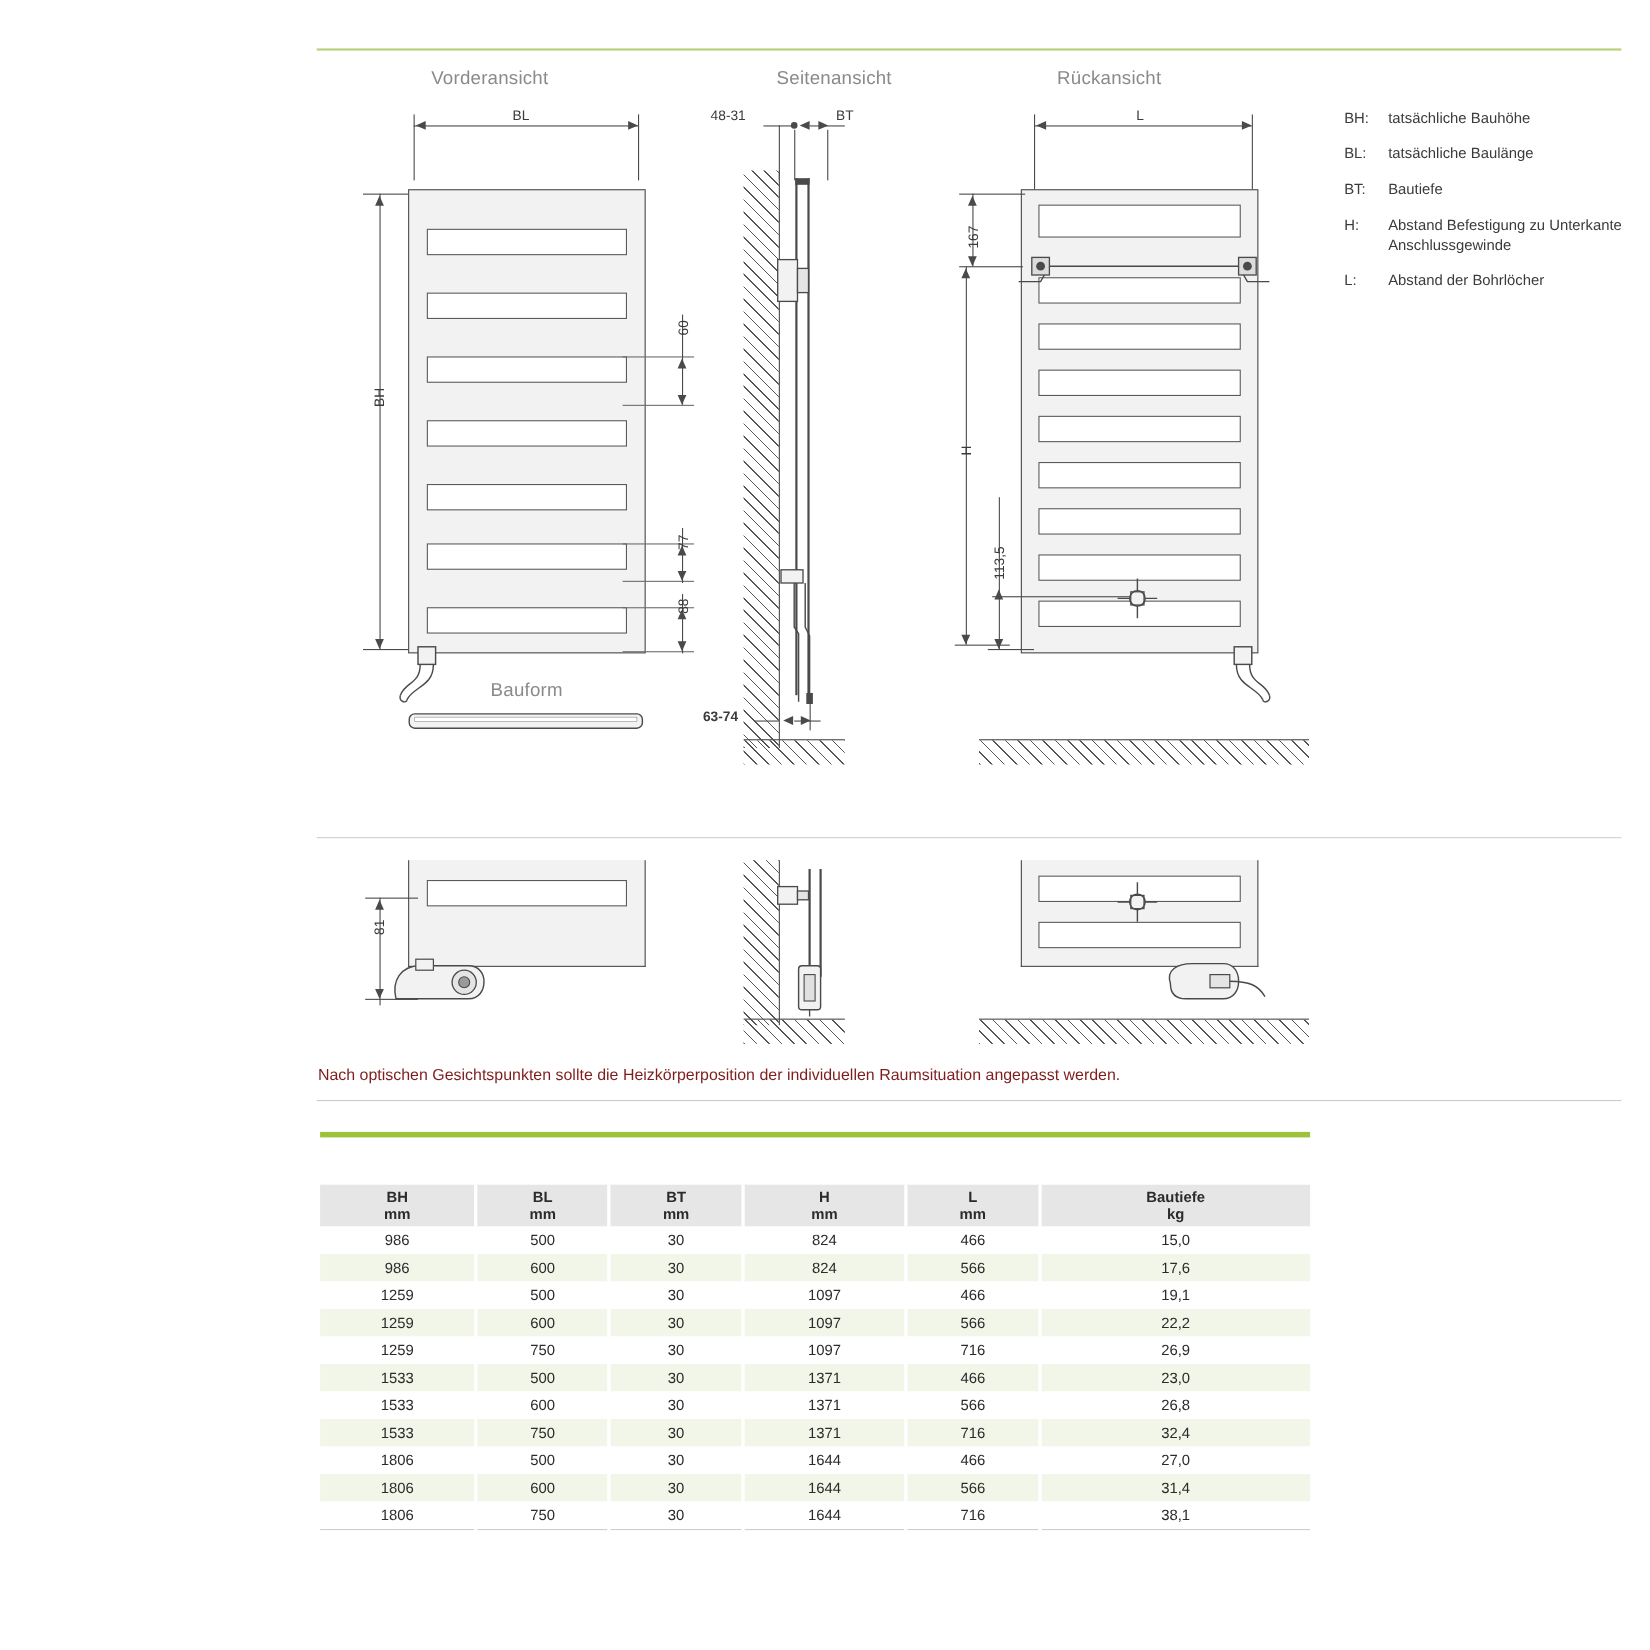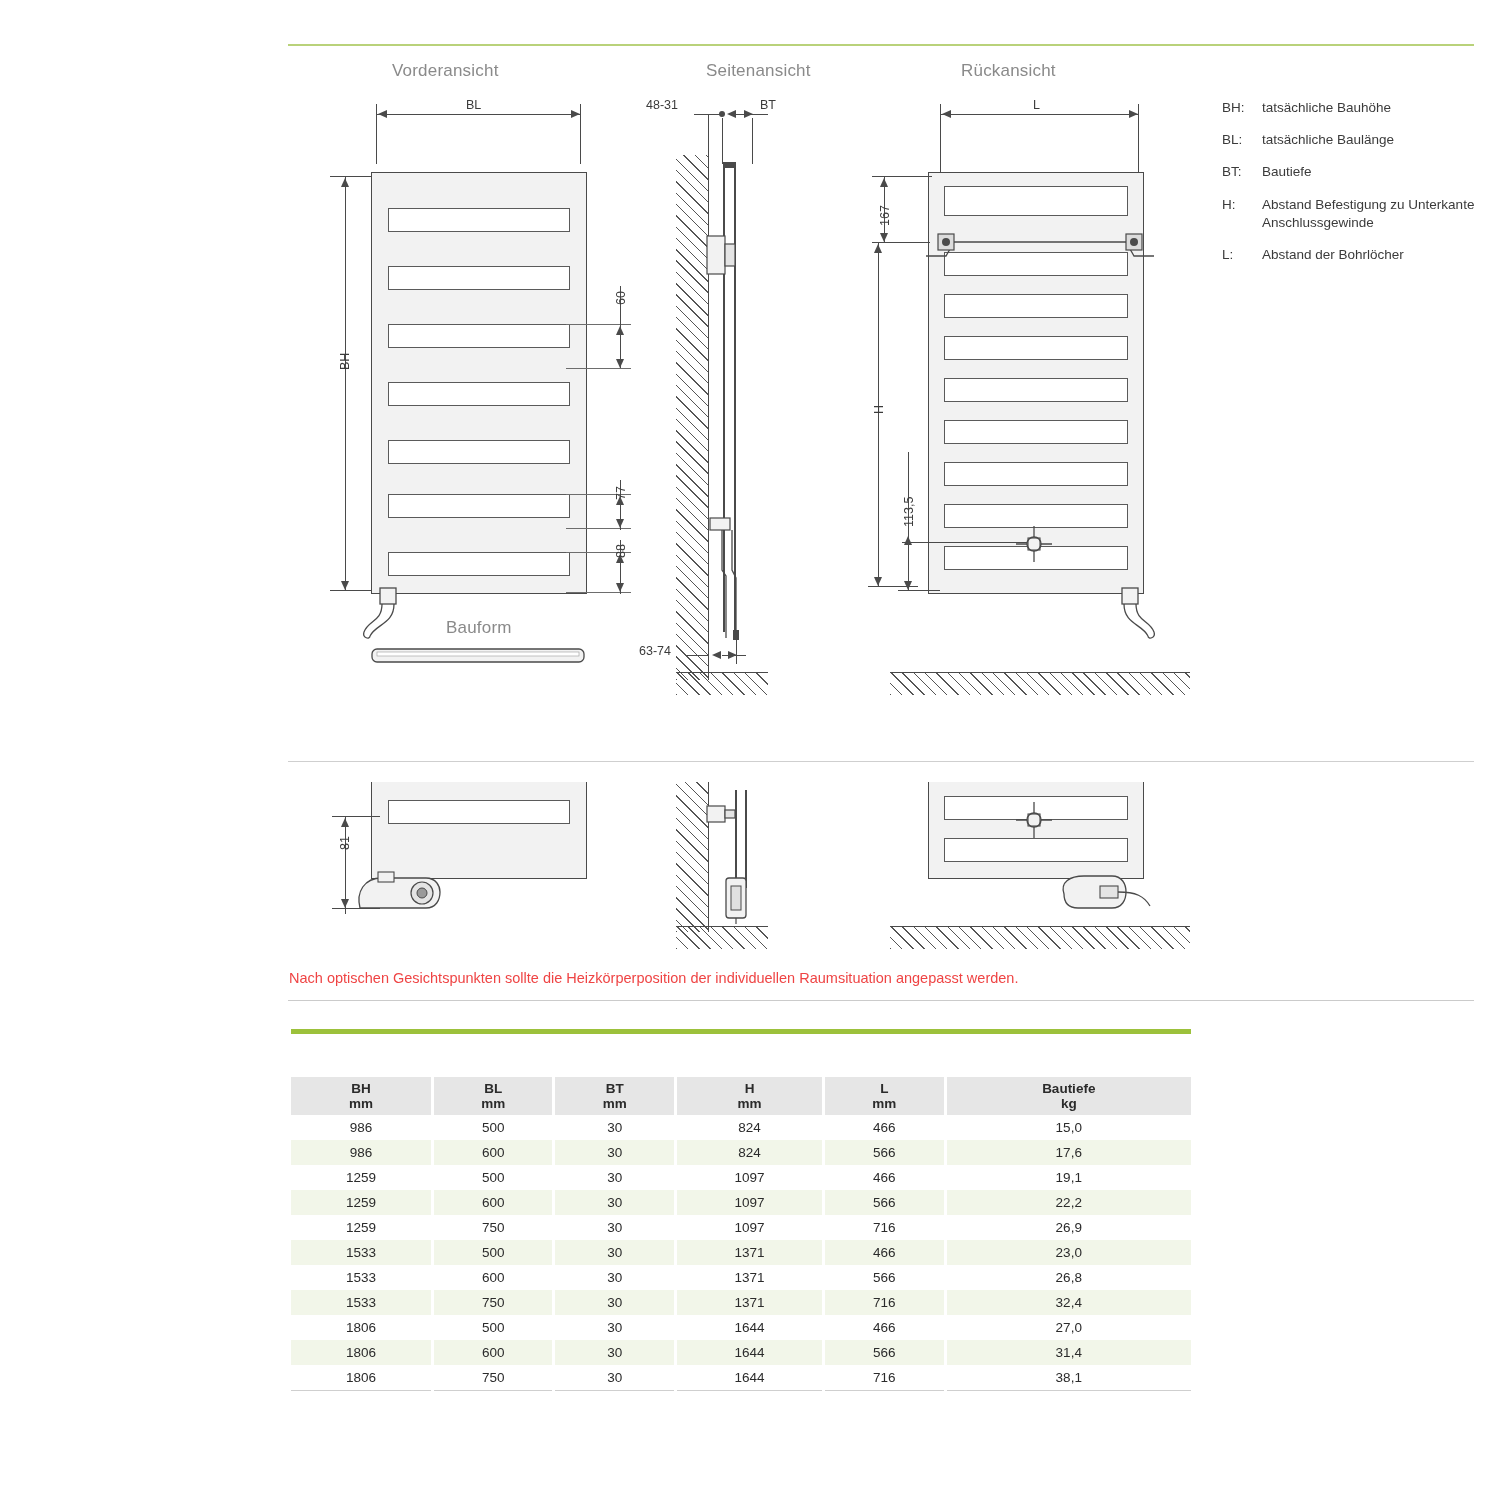--- a/index.html
+++ b/index.html
@@ -40,21 +40,21 @@
   .hatch{
     position:absolute;
     background-image:repeating-linear-gradient(45deg,#555 0 1px,transparent 1px 8px);
   }
 
   
   .sec-bar{position:absolute;left:288px;top:731px;width:1186px;height:30px;background:#efefef;}
   .sec-bar .lbl{position:absolute;left:18px;top:6px;font-size:14px;font-weight:bold;color:#3b3b3b;}
   .sec-under{position:absolute;left:288px;top:761px;width:1186px;height:1px;background:#cfcfcf;}
 
-  .note{position:absolute;left:289px;top:970px;font-size:14.5px;color:#ef4444;}
+  .note{position:absolute;left:289px;top:970px;font-size:14.5px;color:#7f1d1d;}
   .note-rule{position:absolute;left:288px;top:1000px;width:1186px;height:1px;background:#cbcbcb;}
 
   
   .tbl-accent{position:absolute;left:291px;top:1029px;width:900px;height:5px;background:#9cc13b;}
   .tbl-title{position:absolute;left:300px;top:1093px;font-size:12px;font-weight:bold;color:#2b2b2b;}
   table.tech{
     position:absolute;left:291px;top:1077px;width:900px;
     border-collapse:collapse;font-size:13.5px;color:#2b2b2b;
   }
   table.tech th{background:#e6e6e6;font-weight:bold;padding:4px 0;text-align:center;border-right:3px solid #ffffff;}
@@ -191,21 +191,21 @@
       <path d="M20 18 L20 58 L24 64 L24 126" fill="none" stroke="#4a4a4a" stroke-width="1.3"></path>
       <path d="M30 18 L30 58 L34 66 L34 120" fill="none" stroke="#4a4a4a" stroke-width="1.3"></path>
       <rect x="31" y="118" width="6" height="10" fill="#4a4a4a"></rect>
     </svg>
 
     <div class="ln hl" style="left:686px;top:655px;width:22px;"></div>
     <div class="ln hl" style="left:722px;top:655px;width:24px;"></div>
     <div class="ln vl" style="left:736px;top:630px;height:34px;"></div>
     <div class="arrow" style="left:712px;top:651px;border-top:4px solid transparent;border-bottom:4px solid transparent;border-right:9px solid #4a4a4a;"></div>
     <div class="arrow" style="left:728px;top:651px;border-top:4px solid transparent;border-bottom:4px solid transparent;border-left:9px solid #4a4a4a;"></div>
-    <div class="dim-txt" style="left:639px;top:644px;">63-74</div>
+    <div class="dim-txt" style="left:639px;top:644px;font-weight:bold;">63-74</div>
   </div>
 
   <div>
 
     <div class="ln hl" style="left:940px;top:114px;width:198px;"></div>
     <div class="ln vl" style="left:940px;top:104px;height:140px;"></div>
     <div class="ln vl" style="left:1138px;top:104px;height:140px;"></div>
     <div class="arrow" style="left:942px;top:110px;border-top:4px solid transparent;border-bottom:4px solid transparent;border-right:9px solid #4a4a4a;"></div>
     <div class="arrow" style="left:1129px;top:110px;border-top:4px solid transparent;border-bottom:4px solid transparent;border-left:9px solid #4a4a4a;"></div>
     <div class="dim-txt" style="left:1033px;top:98px;">L</div>

